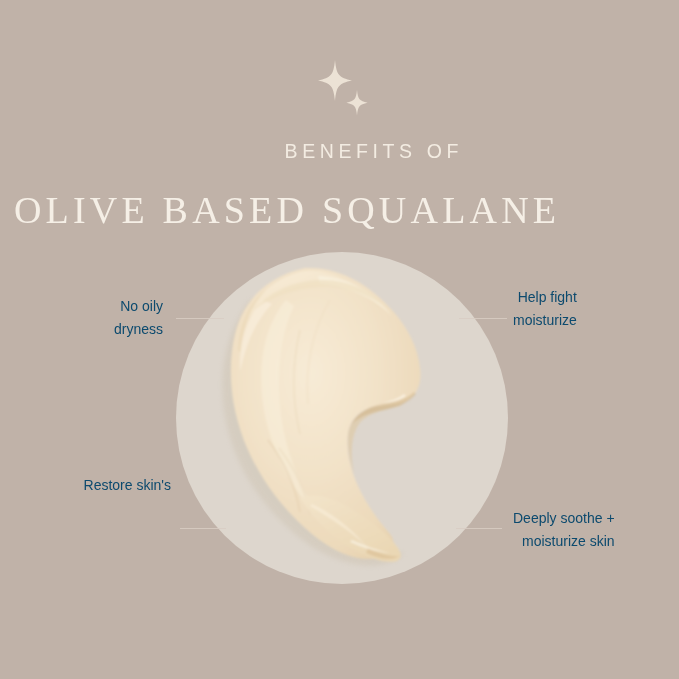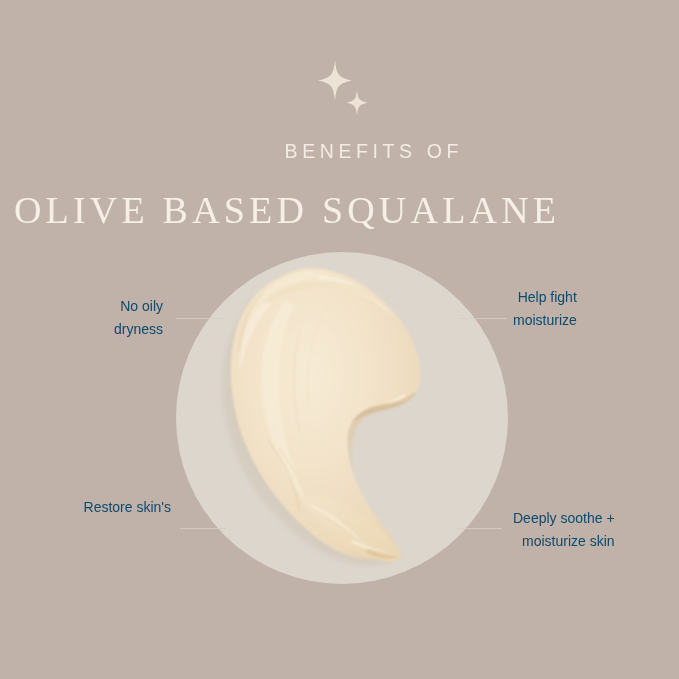--- a/index.html
+++ b/index.html
@@ -230,21 +230,21 @@
   <div class="label right-align" style="right:516px; top:295px;">
     <span class="label-line">No oily</span>
     <span class="label-line">dryness</span>
   </div>
 
   <div class="label left-align" style="left:513px; top:286px;">
     <span class="label-line">Help fight</span>
     <span class="label-line">moisturize</span>
   </div>
 
-  <div class="label right-align" style="right:508px; top:496px;">
+  <div class="label right-align" style="right:508px; top:474px;">
     <span class="label-line">Restore skin's</span>
   </div>
 
   <div class="label left-align" style="left:513px; top:507px;">
     <span class="label-line">Deeply soothe +</span>
     <span class="label-line">moisturize skin</span>
   </div>
 
 </div>
 

